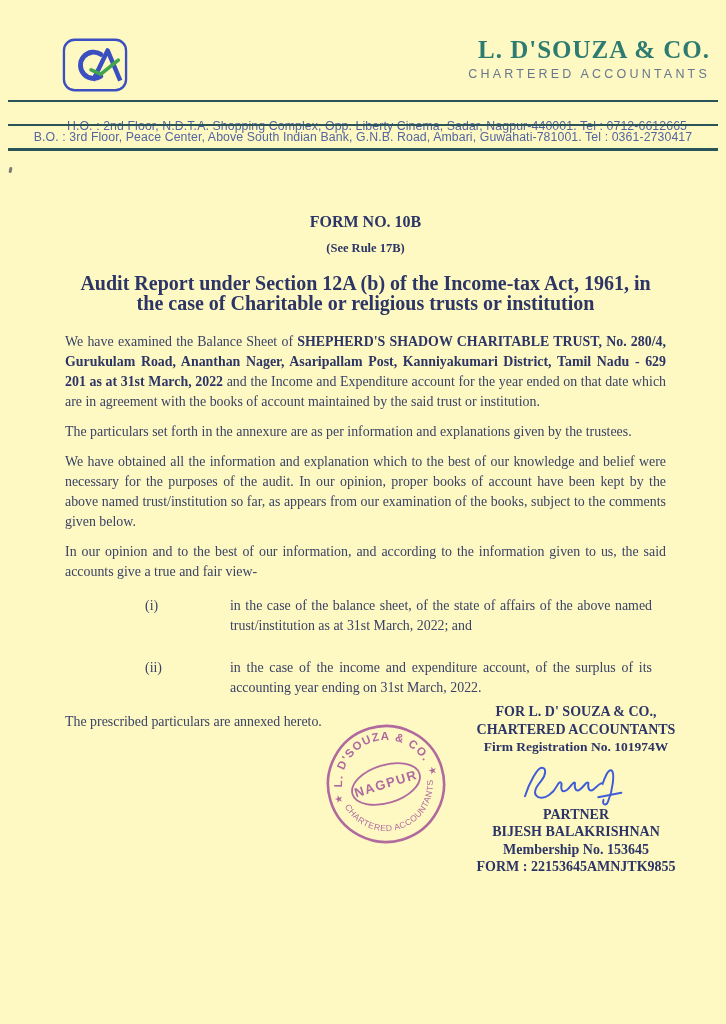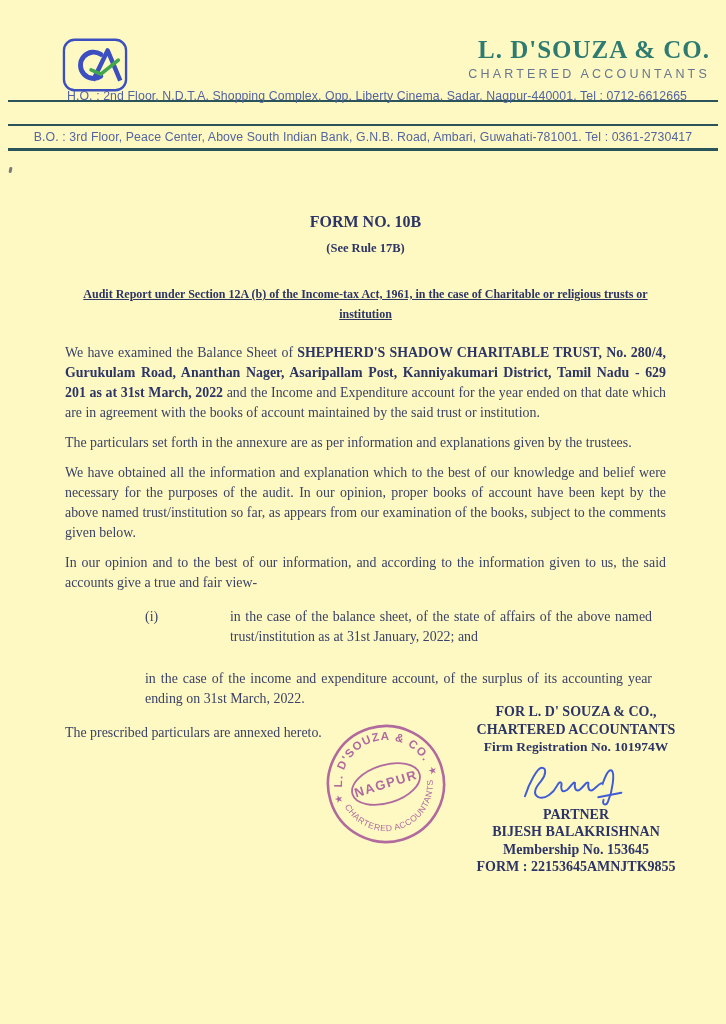--- a/index.html
+++ b/index.html
@@ -27,33 +27,33 @@
   }
   .rule{position:absolute;left:8px;right:8px;height:2px;background:var(--rule-teal,#2a535a);}
   .rule1{top:100px;}
   .rule2{top:124px;}
   .rule3{top:148px;height:2.5px;}
   .addr{
     position:absolute;left:0;right:0;text-align:center;
     font-family:"Liberation Sans",sans-serif;font-size:12.3px;
     color:var(--addr-blue,#5365a0);letter-spacing:0.1px;
   }
-  .addr1{top:89px;padding-left:28px;}
+  .addr1{top:119px;padding-left:28px;}
   .addr2{top:129.5px;}
   .stray-mark{position:absolute;left:9px;top:167px;width:3px;height:6px;background:#5a5a66;border-radius:2px;transform:rotate(12deg);opacity:.8;}
   
   .doc-body{
     position:absolute;left:65px;right:60px;top:213px;
     font-size:13.9px;line-height:20px;text-align:justify;
   }
   .form-no{text-align:center;font-weight:bold;font-size:16px;line-height:18px;color:var(--title-navy,#2c3566);}
   .rule-ref{text-align:center;font-weight:bold;font-size:12.5px;margin-top:7px;color:var(--title-navy,#2c3566);}
   .heading{
-    text-align:center;font-weight:bold;font-size:12px;line-height:20px;
-    margin:26px auto 0 auto;max-width:614px;color:var(--title-navy,#2c3566);text-decoration:underline;
+    text-align:center;font-weight:bold;font-size:20px;line-height:20px;
+    margin:15px auto 0 auto;max-width:614px;color:var(--title-navy,#2c3566);
   }
   .para{margin:0;}
   .p1{margin-top:19px;}
   .pgap{margin-top:10px;}
   .para b{color:var(--title-navy,#2c3566);}
   .list-item{display:flex;padding-left:80px;margin-top:14px;}
   .li-label{flex:none;width:85px;}
   .li-text{flex:1;padding-right:14px;text-align:justify;}
   .li2{margin-top:22px;}
   .p5{margin-top:14px;}
@@ -114,23 +114,24 @@
     <p class="para p1"><span>We have examined the Balance Sheet of </span><b>SHEPHERD'S SHADOW CHARITABLE TRUST, No. 280/4, Gurukulam Road, Ananthan Nager, Asaripallam Post, Kanniyakumari District, Tamil Nadu - 629 201 as at 31st March, 2022</b><span> and the Income and Expenditure account for the year ended on that date which are in agreement with the books of account maintained by the said trust or institution.</span></p>
 
     <p class="para pgap">The particulars set forth in the annexure are as per information and explanations given by the trustees.</p>
 
     <p class="para pgap">We have obtained all the information and explanation which to the best of our knowledge and belief were necessary for the purposes of the audit.  In our opinion, proper books of account have been kept by the above named trust/institution so far, as appears from our examination of the books, subject to the comments given below.</p>
 
     <p class="para pgap">In our opinion and to the best of our information, and according to the information given to us, the said accounts give a true and fair view-</p>
 
     <div class="list-item">
       <span class="li-label">(i)</span>
-      <span class="li-text">in the case of the balance sheet, of the state of affairs of the above named trust/institution as at 31st January, 2022; and</span>
+      <span class="li-text">in the case of the balance sheet, of the state of affairs of the above named trust/institution as at 31st March, 2022; and</span>
     </div>
     <div class="list-item li2">
+      <span class="li-label">(ii)</span>
       <span class="li-text">in the case of the income and expenditure account, of the surplus of its accounting year ending on 31st March, 2022.</span>
     </div>
 
     <p class="para p5">The prescribed particulars are annexed hereto.</p>
   </div>
 
   <div class="sig-block">
     <div>FOR L. D' SOUZA &amp; CO.,</div>
     <div>CHARTERED ACCOUNTANTS</div>
     <div class="reg">Firm Registration No. 101974W</div>

